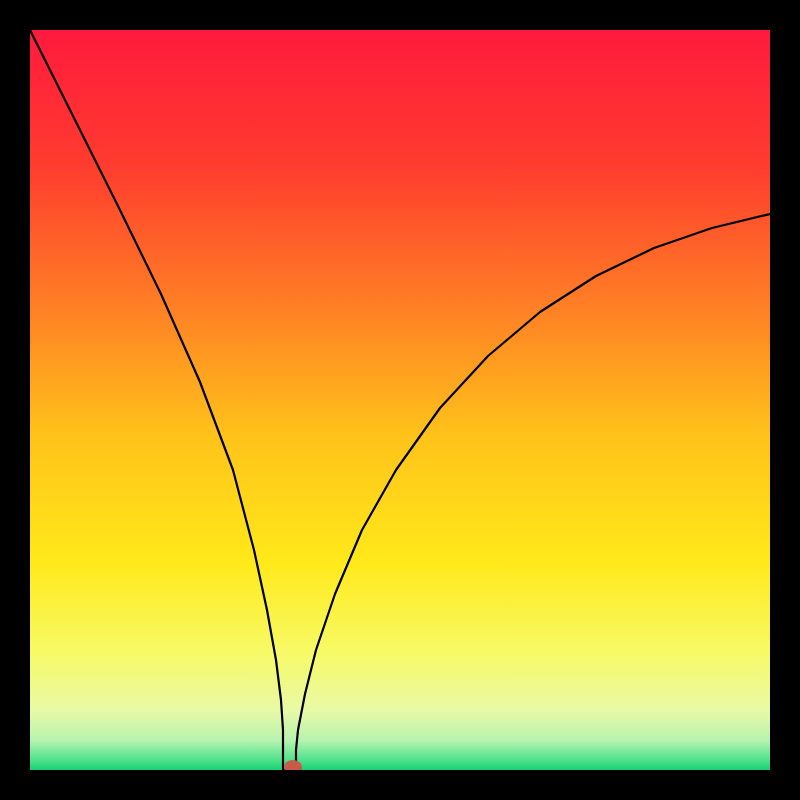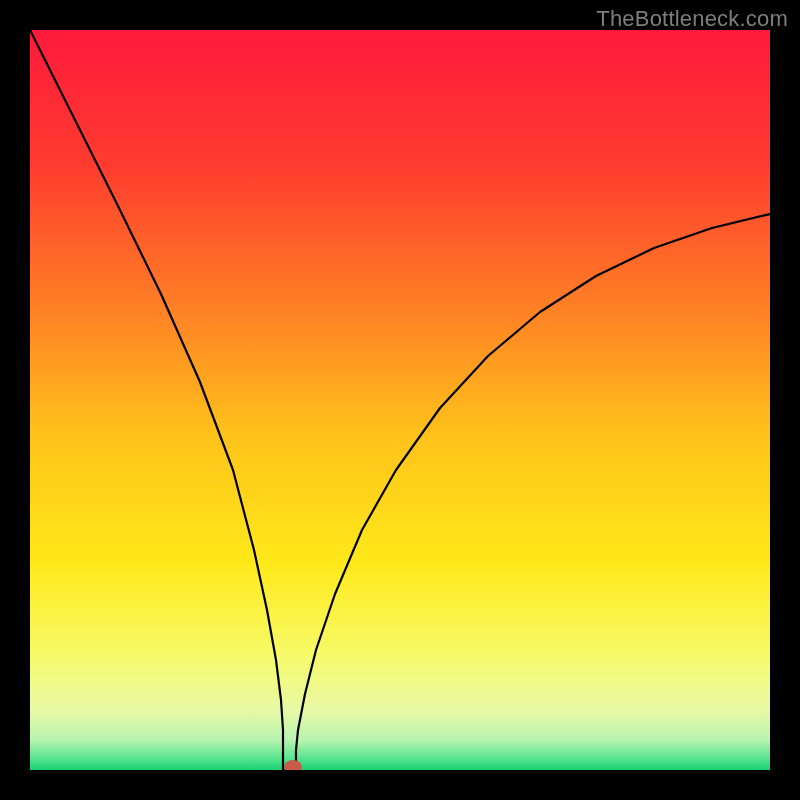--- a/index.html
+++ b/index.html
@@ -61,14 +61,13 @@
 <body>
 
 <div class="frame">
   <div class="plot-area">
     <div class="gradient" id="gradient" style="background: linear-gradient(rgb(255, 26, 61) 0%, rgb(255, 59, 47) 18%, rgb(255, 122, 38) 36%, rgb(255, 195, 26) 55%, rgb(255, 233, 26) 72%, rgb(247, 250, 102) 84%, rgb(232, 249, 166) 92%, rgb(183, 243, 176) 96%, rgb(85, 227, 142) 98.5%, rgb(24, 209, 115) 100%);"></div>
     <svg class="curve-layer" id="curve-svg" viewBox="0 0 740 740" preserveAspectRatio="none">
       <path id="curve-path" fill="none" d="M 0 0 L 44 88 L 88 176 L 131 264 L 170 352 L 203 440 L 224 520 L 237 580 L 246 630 L 251 670 L 253 700 L 253 720 L 253 740 L 266 740 L 266 720 L 268 700 L 275 664 L 286 620 L 305 564 L 332 500 L 366 440 L 410 378 L 458 326 L 510 282 L 566 246 L 624 218 L 682 198 L 740 184" stroke="#000000" stroke-width="2.2" stroke-linejoin="round" stroke-linecap="round"></path>
     </svg>
     <div class="marker" id="marker" style="left: 263px; top: 737px; background: rgb(200, 90, 74);"></div>
   </div>
-  <div class="attribution">TheBottleneck.com</div>
 </div>
 
 </body></html>

